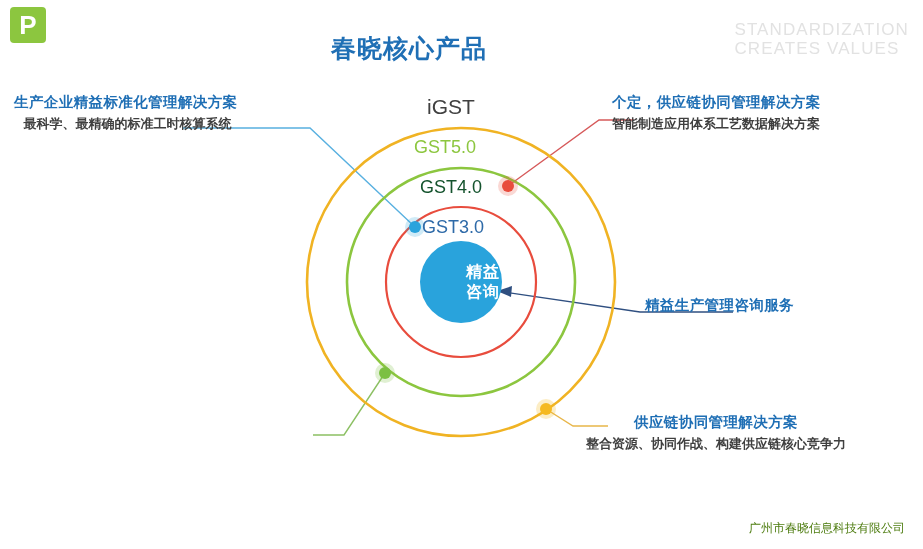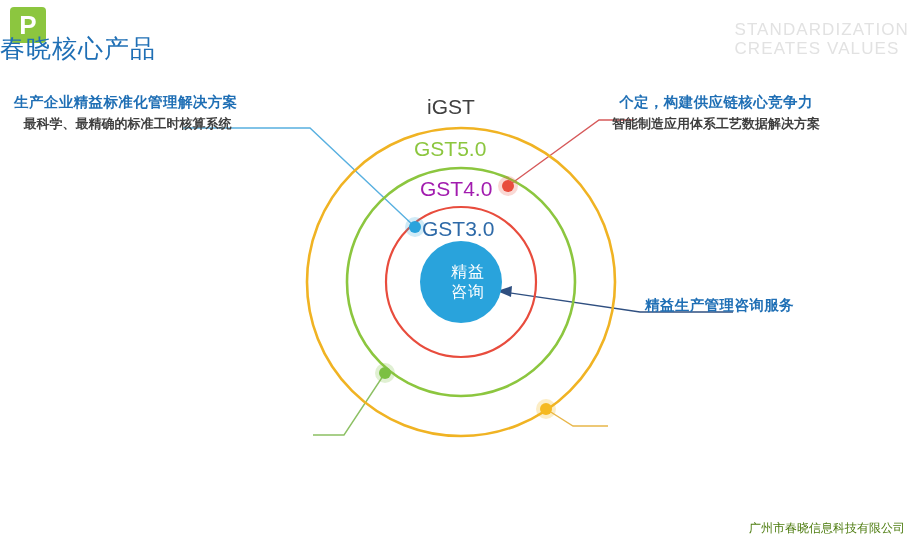--- a/index.html
+++ b/index.html
@@ -55,59 +55,59 @@
     font-family: "Liberation Sans", sans-serif;
     user-select: none;
   }
 
   
   .main-title {
     position: absolute;
     left: 0;
     top: 32px;
     width: 818px;
-    text-align: left;
+    text-align: center;
     color: #1f6fb5;
     font-size: 25px;
-    font-weight: normal;
+    font-weight: bold;
     letter-spacing: 1px;
   }
 
   
   svg#diagram {
     position: absolute;
     left: 0;
     top: 0;
     width: 923px;
     height: 549px;
   }
 
   
   .ring-label {
     position: absolute;
     font-family: "Liberation Sans", sans-serif;
-    font-size: 21px;
+    font-size: 18px;
     white-space: nowrap;
     font-weight: normal;
   }
   .ring-label.igst   { color: #404040; left: 427px; top: 95px;  font-size: 21px; }
   .ring-label.g50    { color: #8cc63f; left: 414px; top: 137px; }
-  .ring-label.g40    { color: #a21caf; left: 420px; top: 177px; }
+  .ring-label.g40    { color: #14532d; left: 420px; top: 177px; }
   .ring-label.g30    { color: #2e6aa8; left: 422px; top: 217px; }
 
   
   .core-text {
     position: absolute;
-    left: 428px;
+    left: 443px;
     top: 262px;
     width: 80px;
     text-align: center;
     color: #ffffff;
     font-size: 16px;
-    font-weight: normal;
+    font-weight: bold;
     line-height: 20px;
     letter-spacing: 1px;
   }
 
   
   .callout { position: absolute; white-space: nowrap; }
   .callout .c-title {
     color: #1f6fb5;
     font-size: 14.5px;
     font-weight: bold;
@@ -207,25 +207,29 @@
     <div>精益</div>
     <div>咨询</div>
   </div>
 
   <div class="callout tl">
     <div class="c-title">生产企业精益标准化管理解决方案</div>
     <div class="c-sub">最科学、最精确的标准工时核算系统</div>
   </div>
 
   <div class="callout tr">
-    <div class="c-title">个定，构建供应链核心竞争力</div>
+    <div class="c-title">个定，供应链协同管理解决方案</div>
     <div class="c-sub">智能制造应用体系工艺数据解决方案</div>
   </div>
 
   <div class="callout mr">
     <div class="c-title">精益生产管理咨询服务</div>
   </div>
 
+  <div class="callout br">
+    <div class="c-title">供应链协同管理解决方案</div>
+    <div class="c-sub">整合资源、协同作战、构建供应链核心竞争力</div>
+  </div>
 
 
   <div class="footer">广州市春晓信息科技有限公司</div>
 
 </div>
 
 </body></html>

